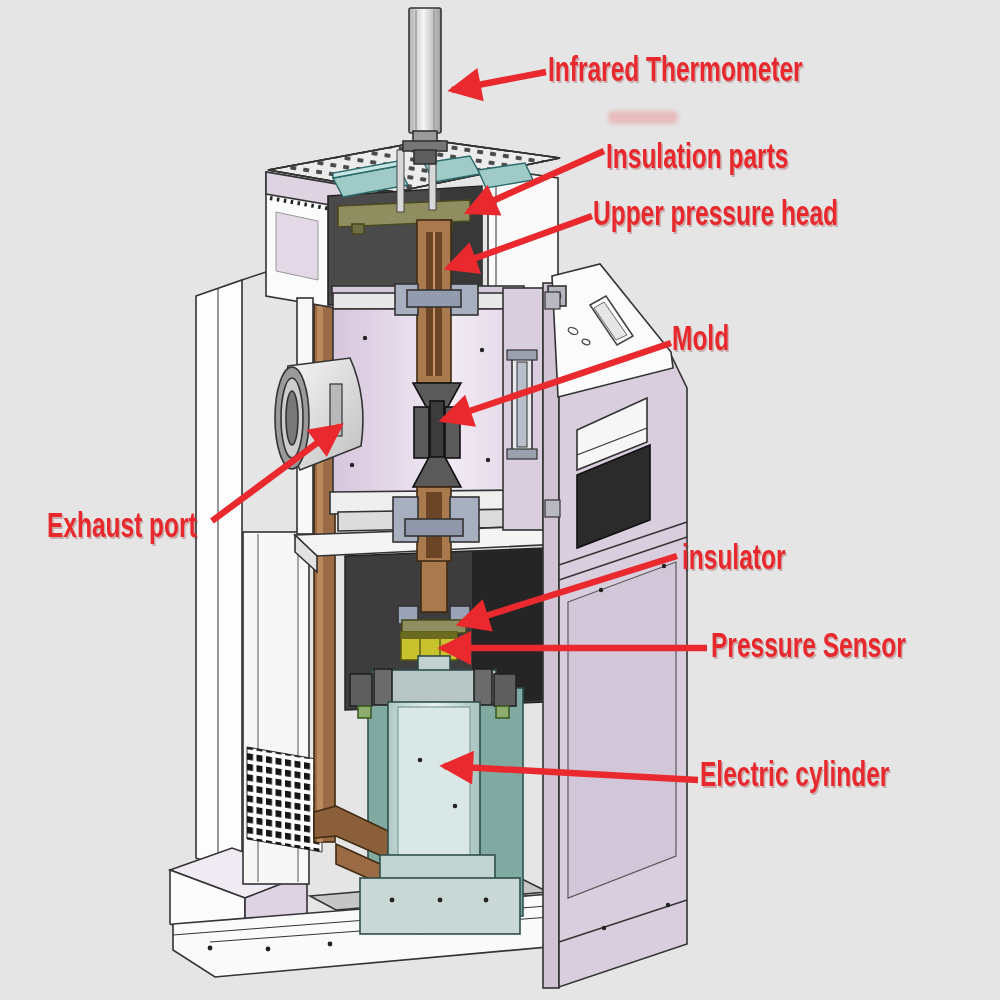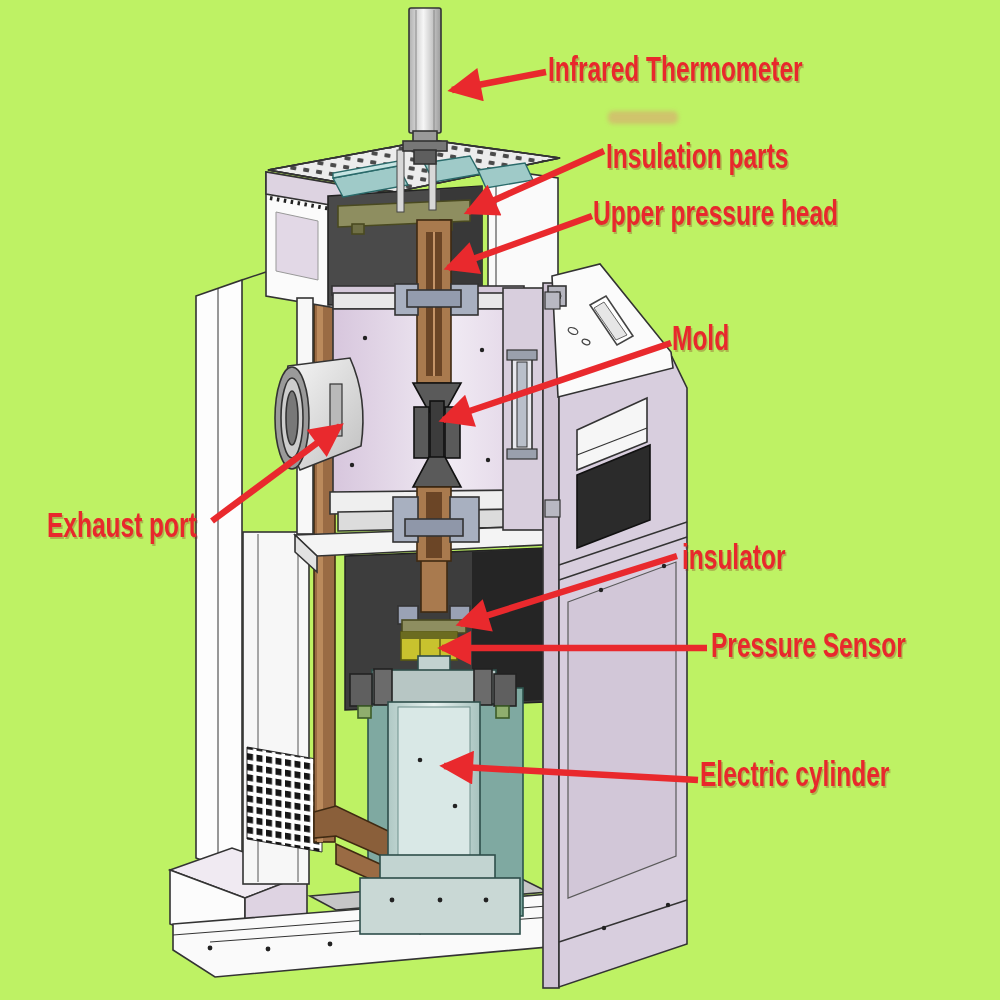--- a/index.html
+++ b/index.html
@@ -1,16 +1,16 @@
 <!DOCTYPE html>
 <html><head>
 <meta charset="utf-8">
 <style>
   html,body{margin:0;padding:0;background:#fff;}
-  #stage{position:relative;width:1000px;height:1000px;background:#bef264;overflow:hidden;
+  #stage{position:relative;width:1000px;height:1000px;background:#e5e5e5;overflow:hidden;
          font-family:"Liberation Sans",sans-serif;}
   #machine-svg{position:absolute;left:0;top:0;width:1000px;height:1000px;}
   .lbl{position:absolute;font-weight:800;font-size:35px;line-height:1;color:#e8282c;
        white-space:nowrap;transform:scaleX(0.70);transform-origin:0 0;
        letter-spacing:0px;text-shadow:2px 2px 0 rgba(130,25,25,.28);
        font-family:"Liberation Sans",sans-serif;}
   .artifact{position:absolute;left:608px;top:111px;width:70px;height:13px;
        background:rgba(236,120,120,.38);border-radius:5px;filter:blur(2px);}
 </style>
 </head>

